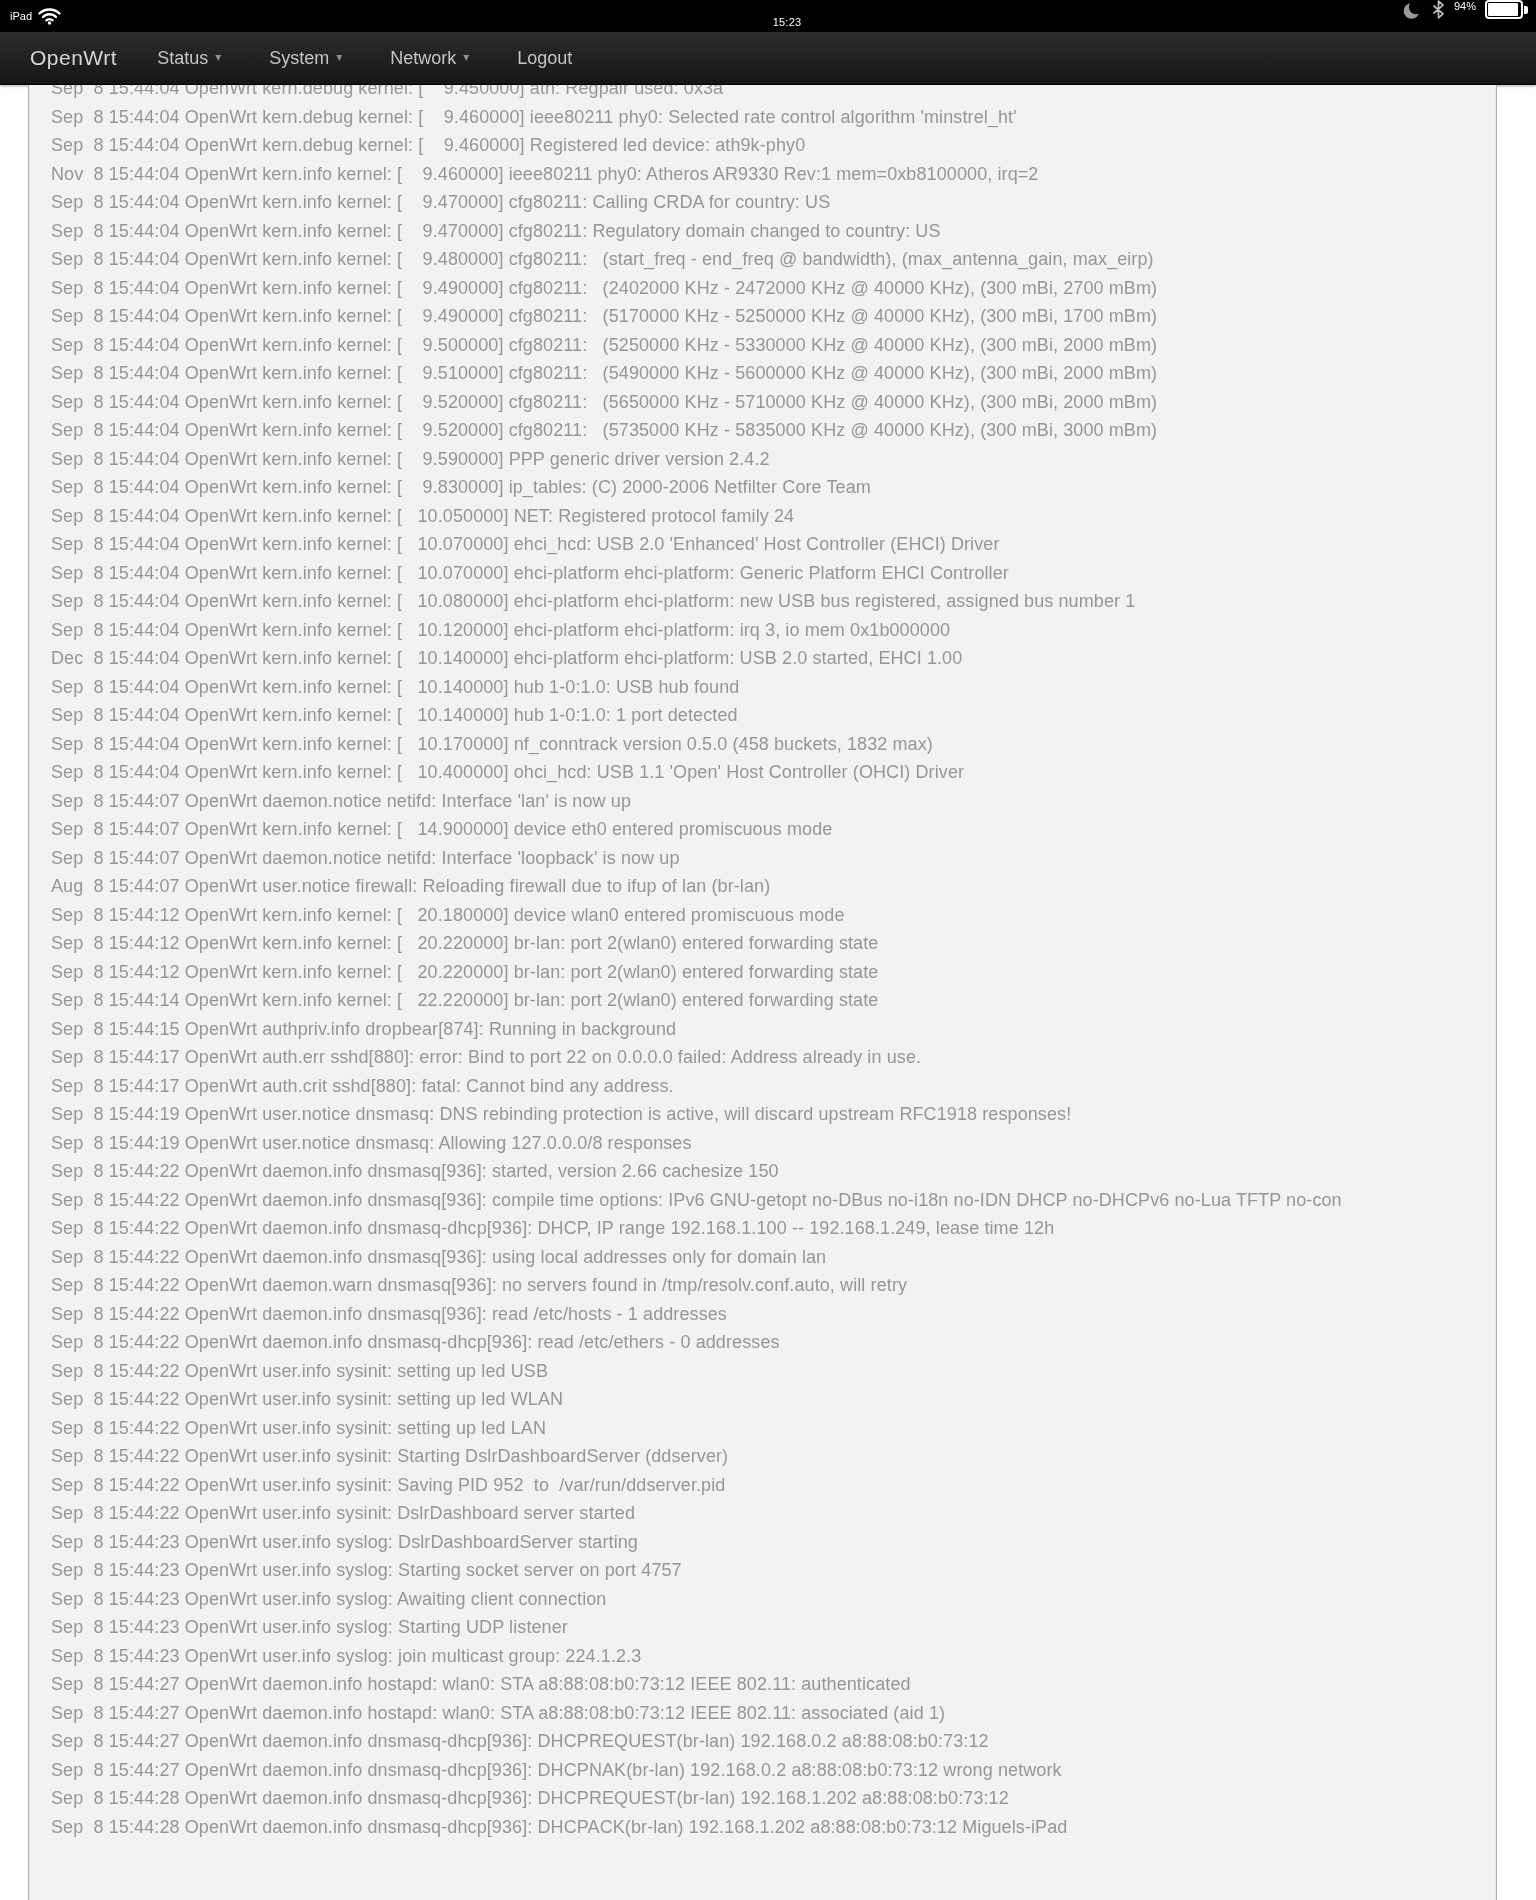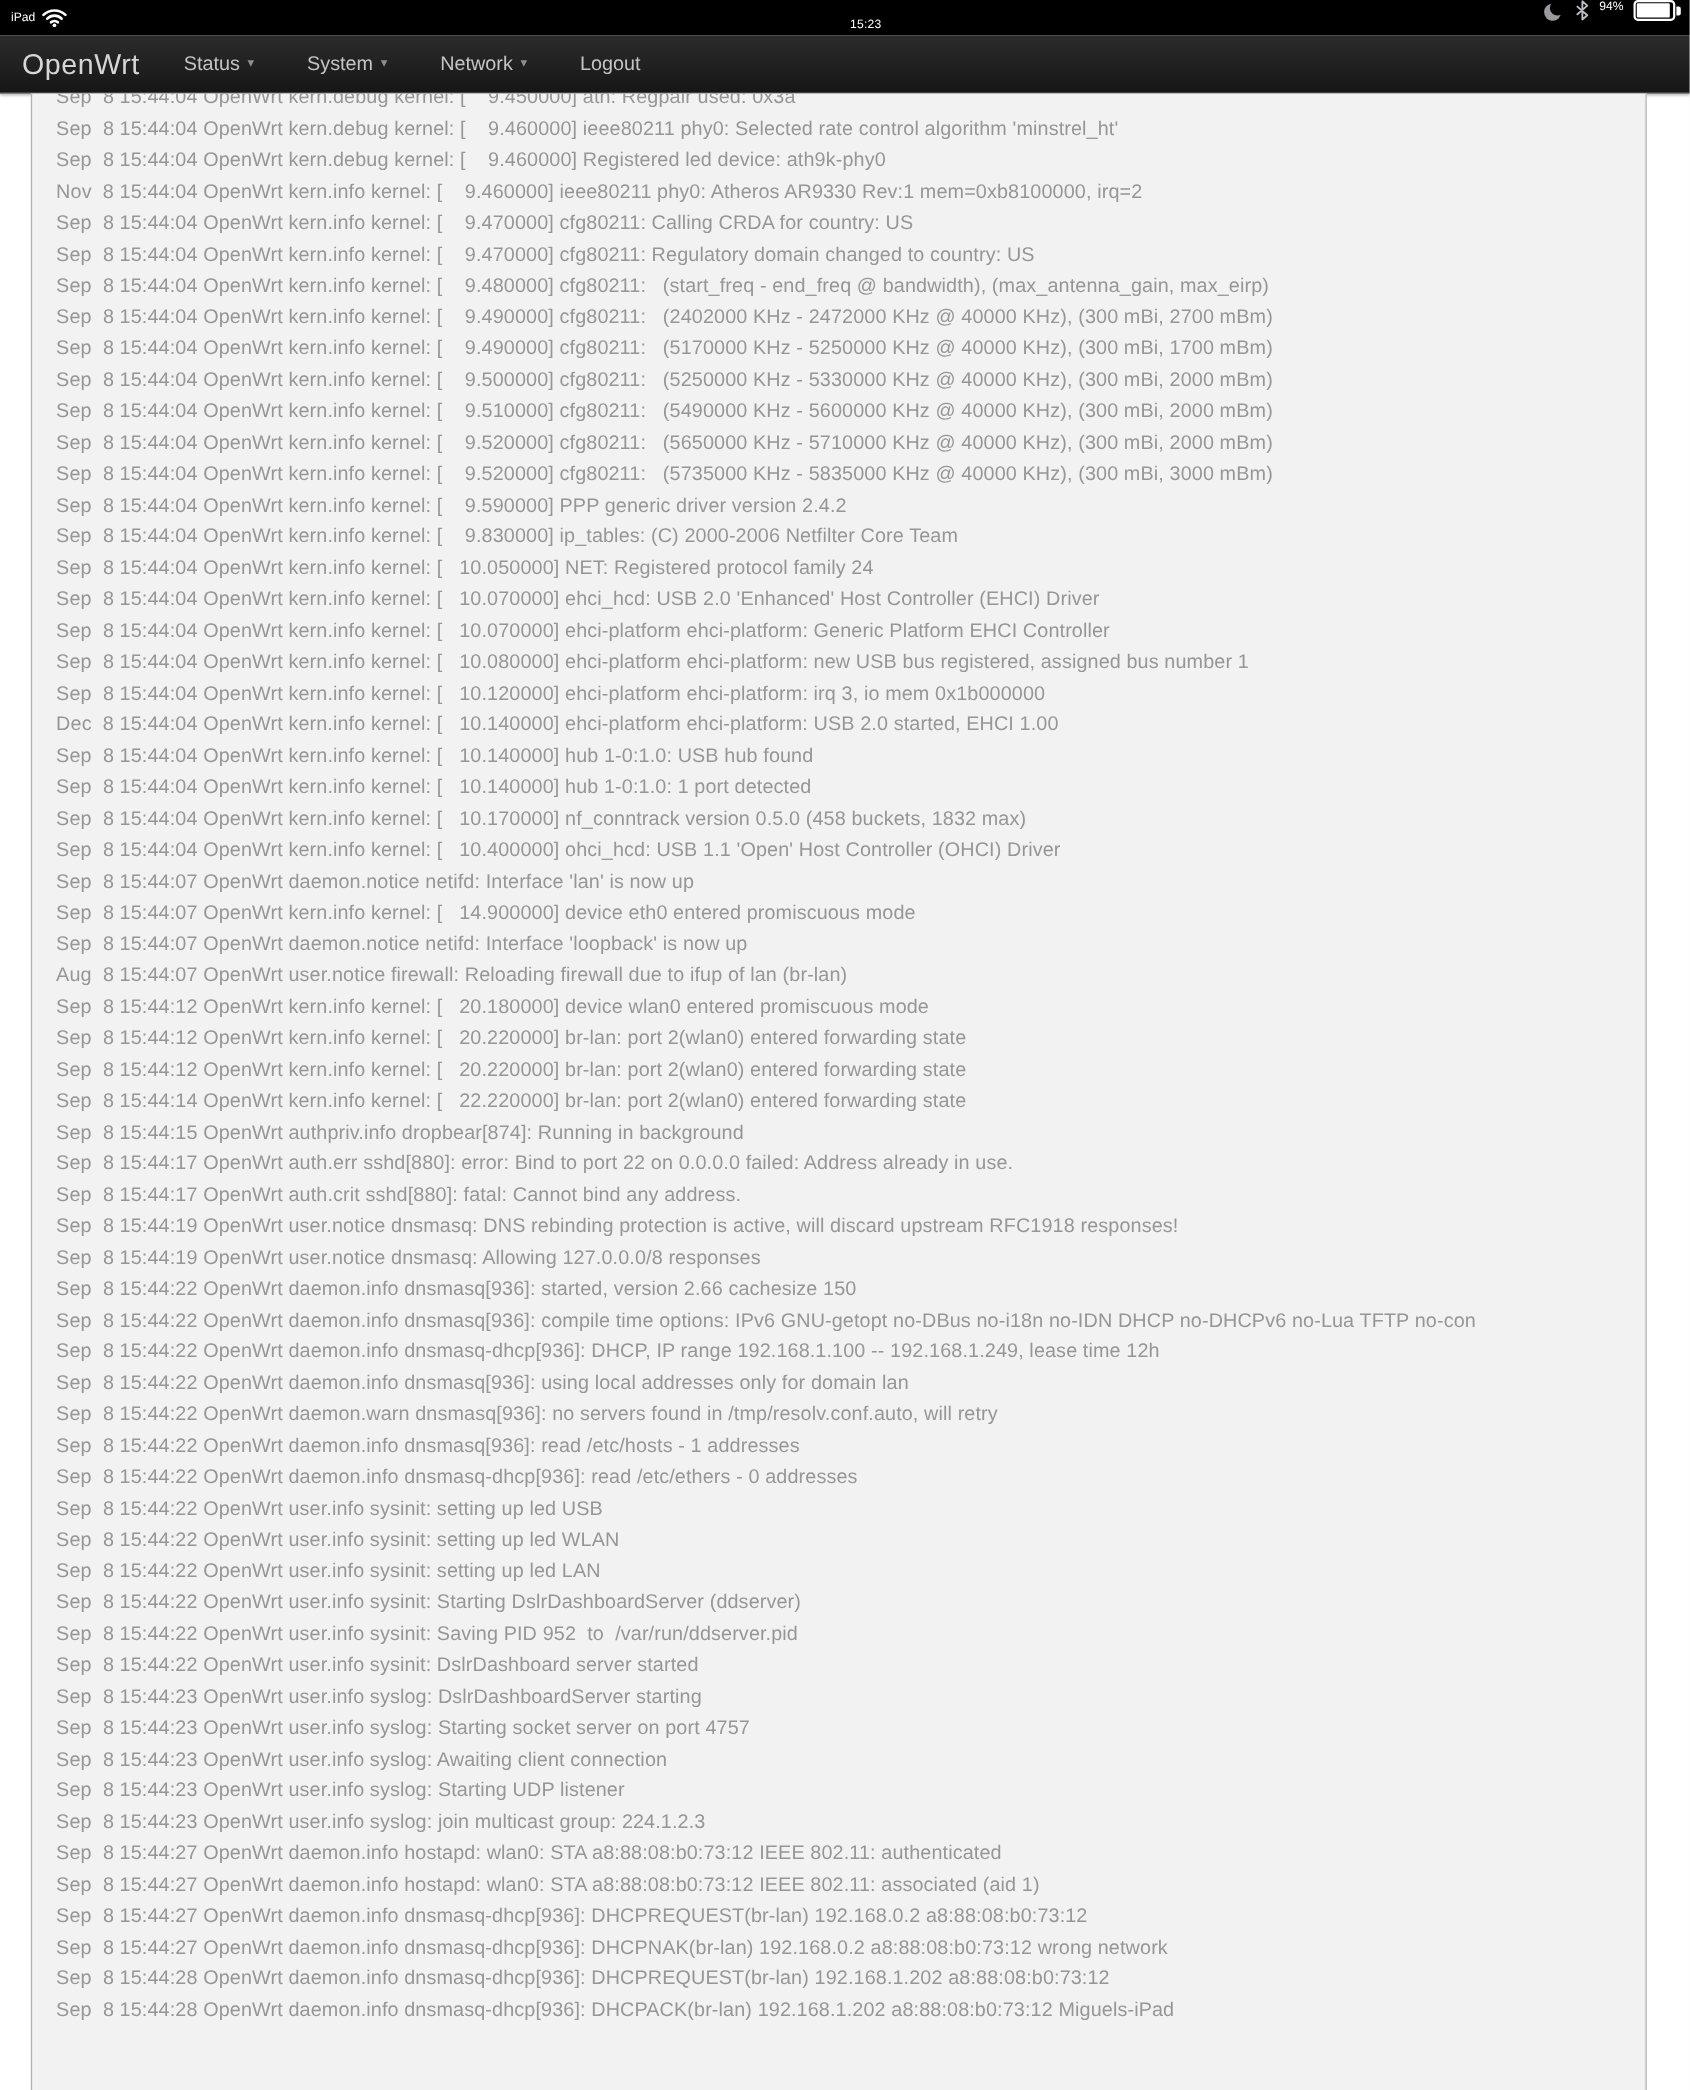--- a/index.html
+++ b/index.html
@@ -46,22 +46,22 @@
   
   .navbar {
     position: absolute; top: 32px; left: 0;
     width: 1536px; height: 53px;
     background: linear-gradient(#2c2c2c, #161616);
     border-bottom: 1px solid #000;
     display: flex; align-items: center;
     box-shadow: 0 1px 3px rgba(0,0,0,0.35);
   }
   .logo {
-    margin-left: 20px;
-    font-size: 26px;
+    margin-left: 30px;
+    font-size: 21px;
     color: #d6d6d6;
     letter-spacing: 0.5px;
   }
   .nav-items { display: flex; align-items: center; margin-left: 16px; }
   .nav-item {
     color: #c4c4c4;
     font-size: 18px;
     padding: 8px 24px;
     cursor: pointer;
     display: flex; align-items: flex-start;

